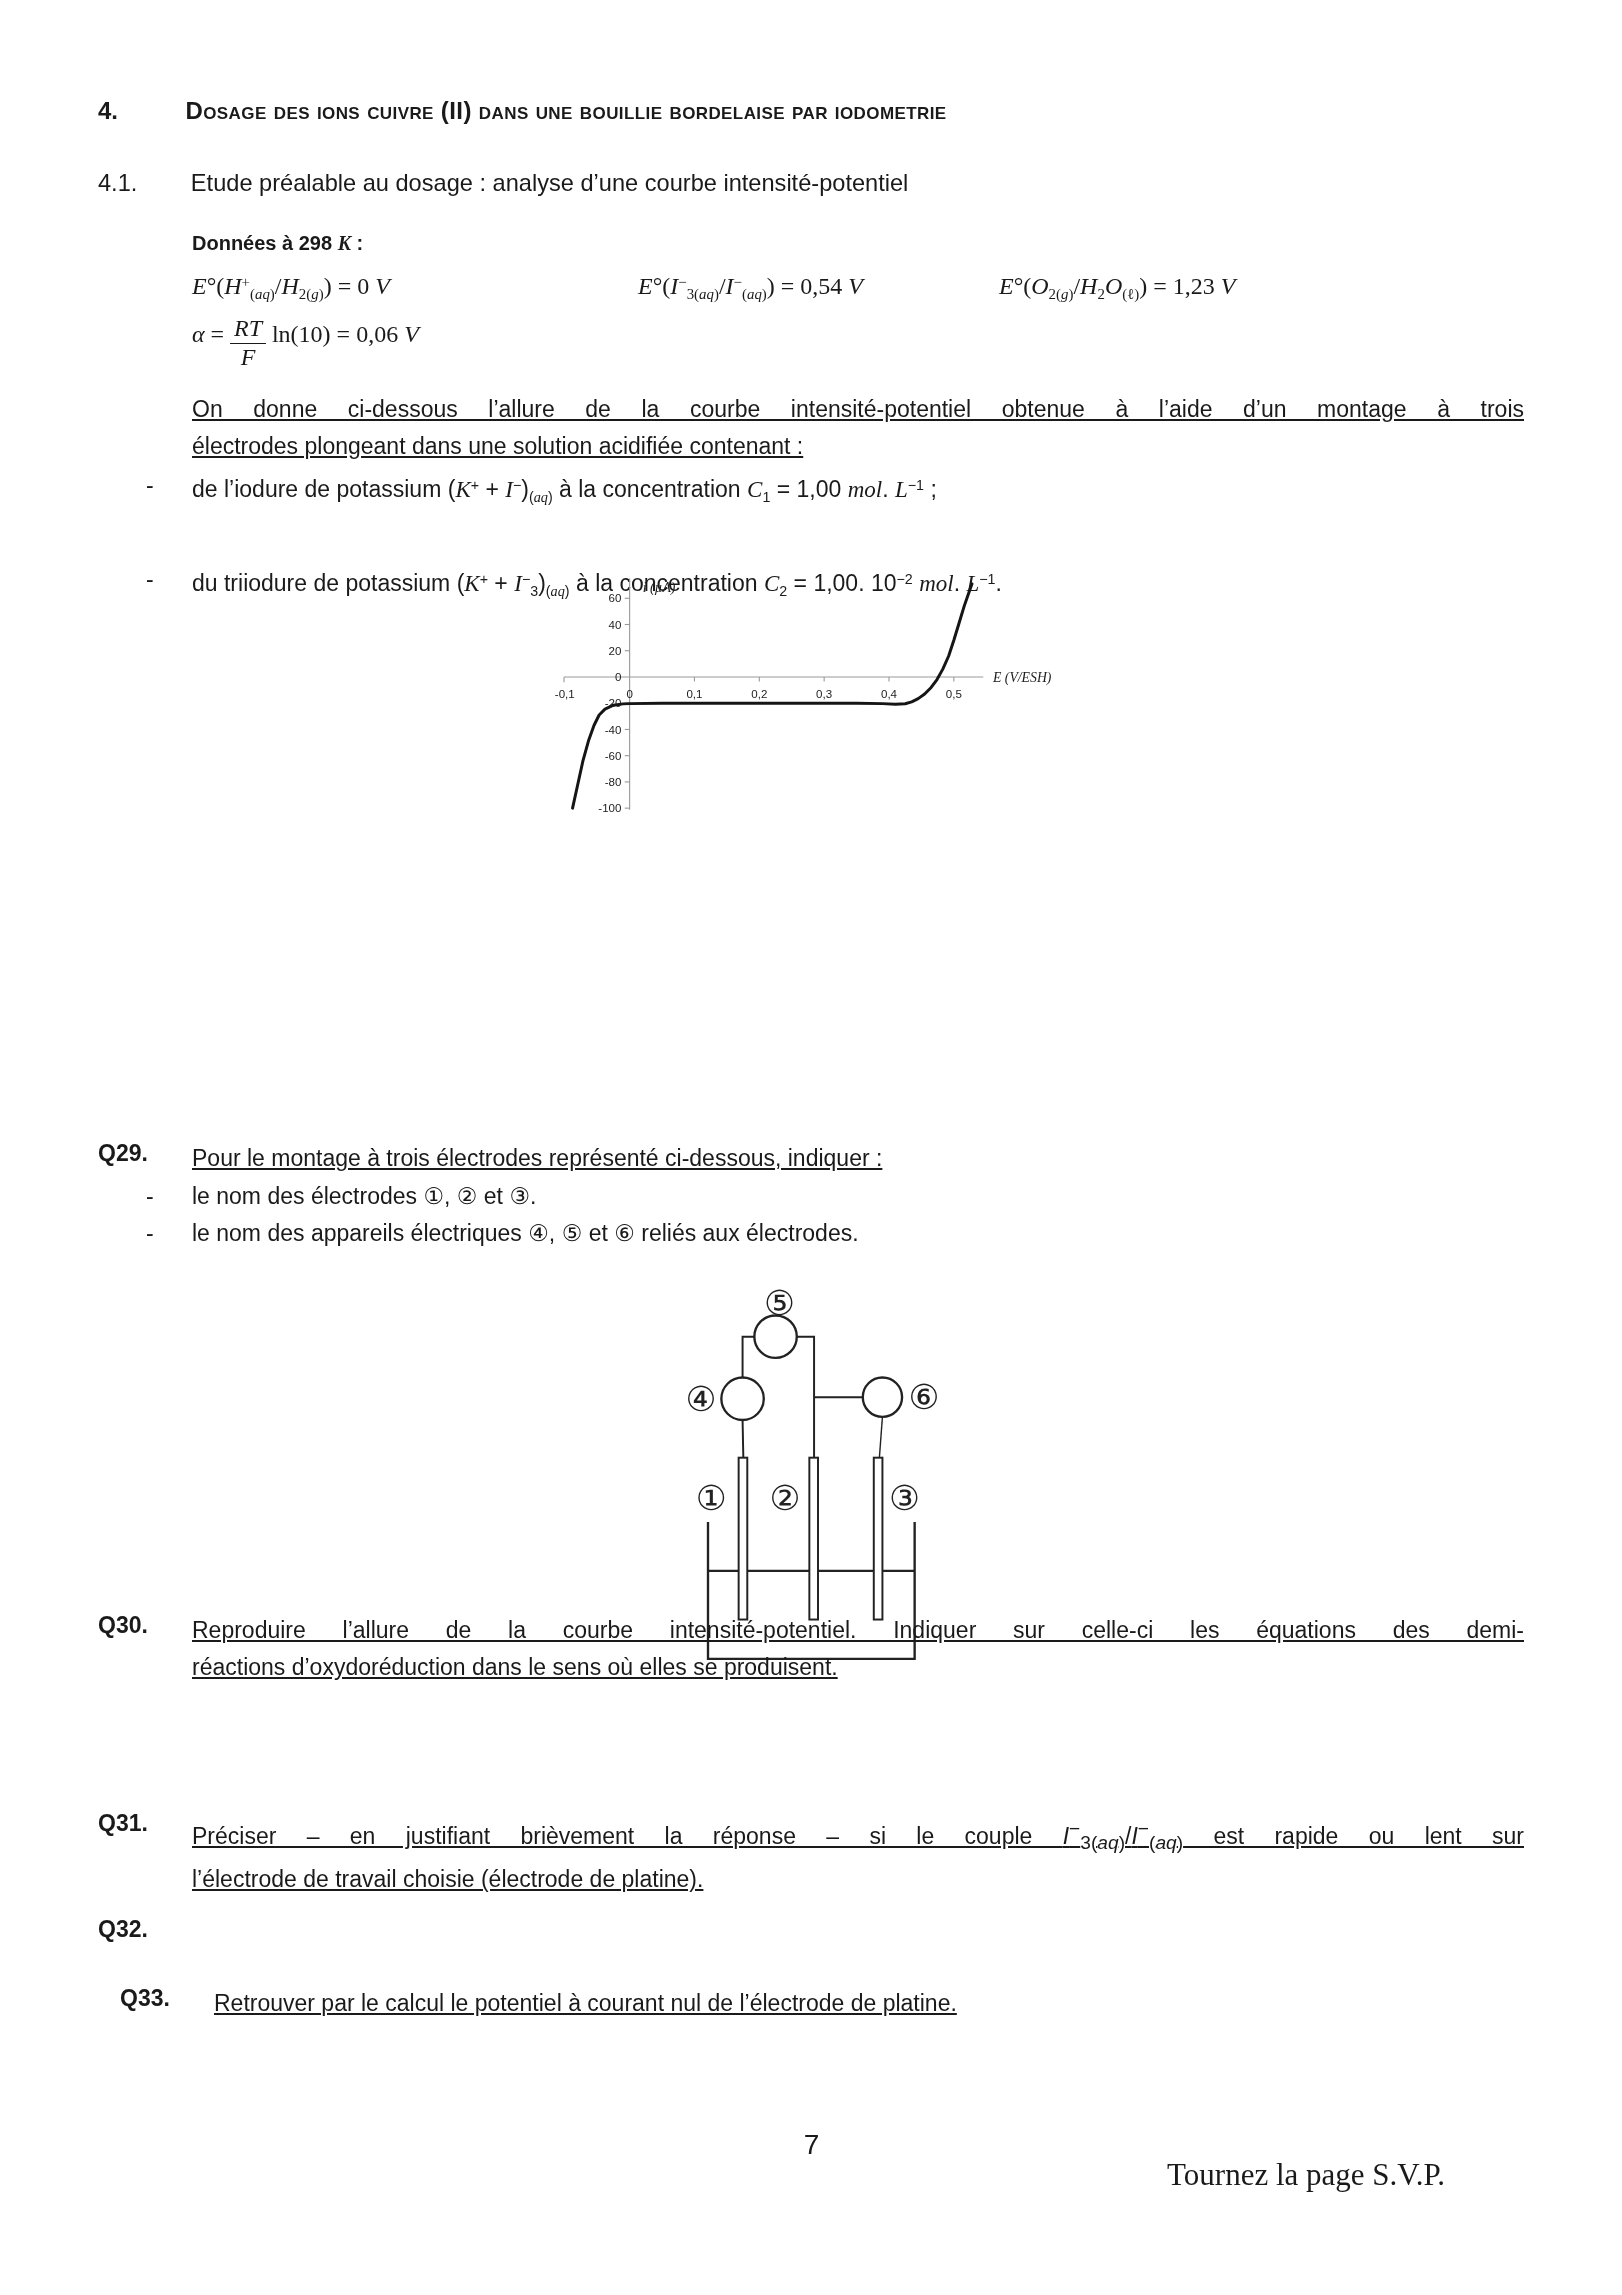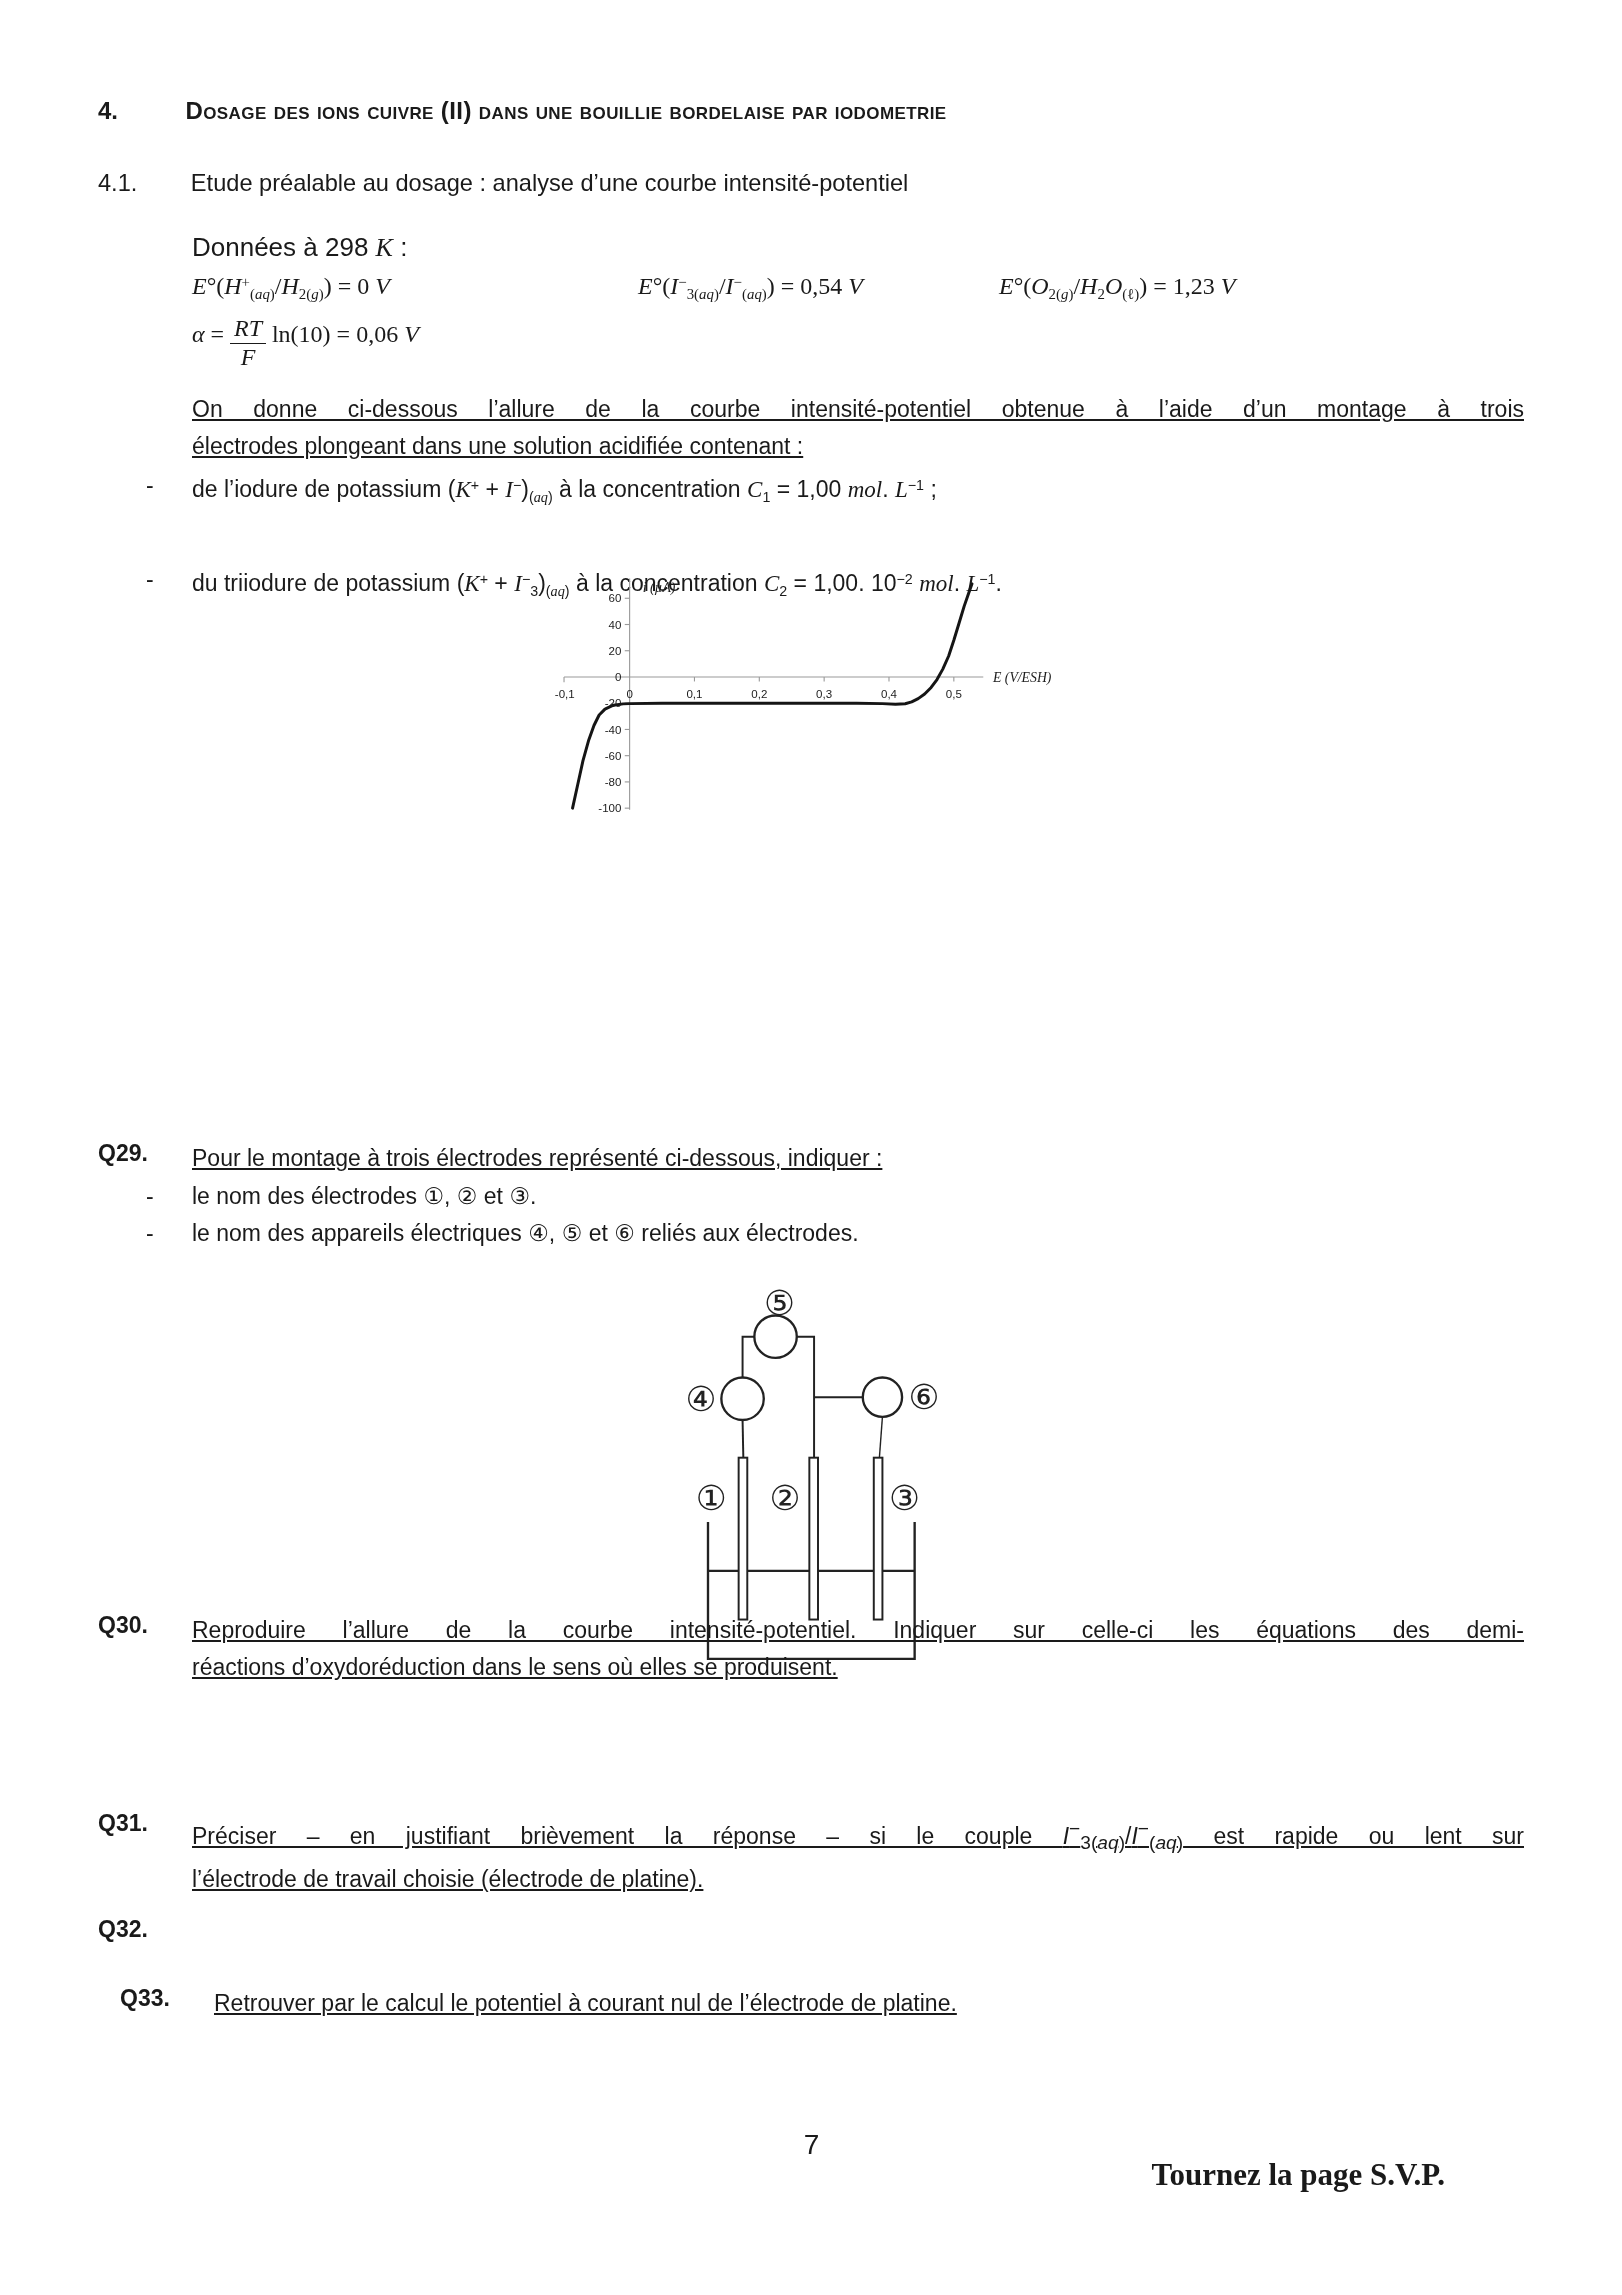--- a/index.html
+++ b/index.html
@@ -19,36 +19,36 @@
   .qtext{
     margin-left:192px;width:1332px;
     font-size:23px;line-height:37px;text-decoration:underline;
   }
   .jl{text-align:justify;text-align-last:justify;}
   .bullet-row{position:relative;margin-left:192px;width:1332px;font-size:23px;line-height:37px;}
   .bullet-dash{position:absolute;left:-46px;top:0;}
   .h-main{font-size:24px;font-weight:bold;}
   .h-caps{font-variant:small-caps;letter-spacing:0.4px;}
   .h-sub{font-size:23.6px;font-weight:normal;}
-  .heading-small{font-size:26px;font-weight:normal;}
+  .heading-small{font-size:20px;font-weight:bold;}
   .heading-small i, .formula i{font-family:"Liberation Serif","DejaVu Serif",serif;}
   .formula{
     font-family:"Liberation Serif","DejaVu Serif",serif;
     font-size:24px;
   }
   .formula sup{font-size:62%;vertical-align:0.5em;letter-spacing:0;}
   .formula sub{font-size:62%;vertical-align:-0.35em;}
   .frac{display:inline-block;vertical-align:-0.95em;text-align:center;line-height:1.05;}
   .frac .num{display:block;padding:0 3.9px 1.6px 3.9px;border-bottom:1.6px solid #1a1a1a;}
   .frac .den{display:block;padding-top:0.8px;}
   .footer-center{position:absolute;left:0;right:0;top:2129px;text-align:center;font-size:28px;}
   .footer-note{
     position:absolute;top:2157px;right:178px;
     font-family:"Liberation Serif","DejaVu Serif",serif;
-    font-weight:bold;font-size:31px;margin-left:8px;
+    font-weight:normal;font-size:31px;margin-left:8px;
   }
   svg text{font-family:"Liberation Sans",sans-serif;}
   .axis-title{font-family:"Liberation Serif","DejaVu Serif",serif;font-style:italic;}
 </style>
 </head>
 <body>
 
 <div id="page">
 
   <div class="abs" style="left:98px;top:97px;width:1492px;">

